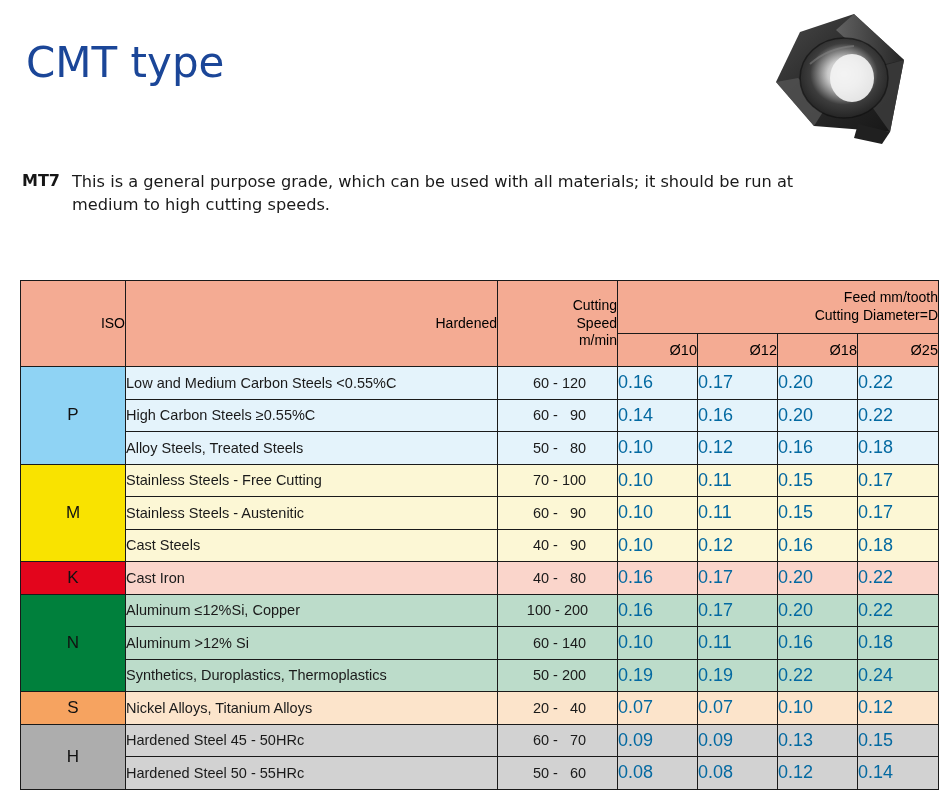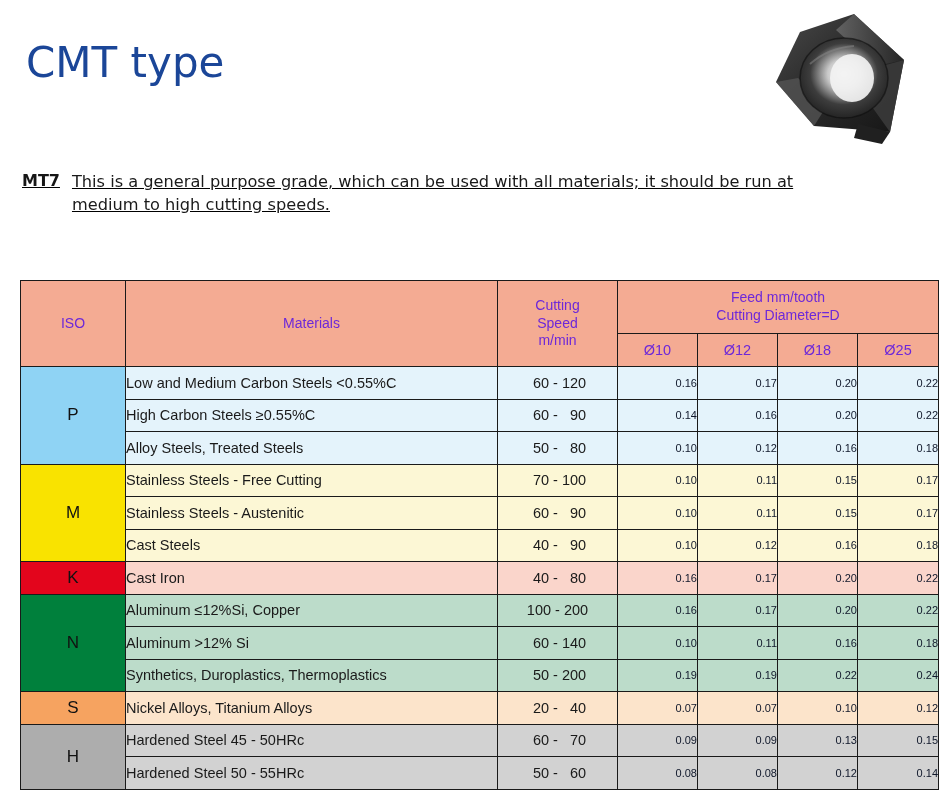--- a/index.html
+++ b/index.html
@@ -58,21 +58,20 @@
   }
 
   
   .grade-block {
     position: absolute;
     left: 22px;
     top: 170px;
     width: 910px;
     display: flex;
     align-items: flex-start;
-    text-decoration: underline;
   }
   .grade-code {
     font-family: "DejaVu Sans", sans-serif;
     font-size: 16px;
     font-weight: bold;
     color: #161616;
     flex: 0 0 auto;
     padding-top: 1px;
     white-space: nowrap;
   }
@@ -98,23 +97,23 @@
   }
   .data-table td, .data-table th {
     border: 1px solid #1a1a1a;
     padding: 0;
     font-weight: normal;
   }
 
   
   .hdr {
     background: #f4ab93;
-    color: #6d28d9;
+    color: #000000;
     font-size: 14px;
-    text-align: center;
+    text-align: right;
     vertical-align: middle;
     line-height: 1.25;
     height: 44px;
   }
   .hdr-tall { height: 86px; }
   .hdr-dia { height: 28px; font-size: 14.5px; }
 
   
   .iso-cell {
     text-align: center;
@@ -140,23 +139,23 @@
     white-space: nowrap;
   }
   .speed {
     font-size: 14.5px;
     color: #1a1a1a;
     text-align: center;
     vertical-align: middle;
     white-space: pre;
   }
   .feed {
-    font-size: 11px;
-    color: #0f172a;
-    text-align: right;
+    font-size: 18px;
+    color: #0369a1;
+    text-align: left;
     vertical-align: middle;
   }
 
   .row-P td { background: #e4f3fb; }
   .row-M td { background: #fcf7d5; }
   .row-K td { background: #fad5cb; }
   .row-N td { background: #bcdcca; }
   .row-S td { background: #fce4cb; }
   .row-H td { background: #d2d2d2; }
 
@@ -228,21 +227,21 @@
       <col style="width:372px">
       <col style="width:120px">
       <col style="width:80px">
       <col style="width:80px">
       <col style="width:80px">
       <col style="width:81px">
     </colgroup>
     <thead>
       <tr>
         <th class="hdr hdr-tall" rowspan="2">ISO</th>
-        <th class="hdr hdr-tall" rowspan="2">Materials</th>
+        <th class="hdr hdr-tall" rowspan="2">Hardened</th>
         <th class="hdr hdr-tall" rowspan="2">
           <div>Cutting</div>
           <div>Speed</div>
           <div>m/min</div>
         </th>
         <th class="hdr" colspan="4">
           <div>Feed mm/tooth</div>
           <div>Cutting Diameter=D</div>
         </th>
       </tr>

